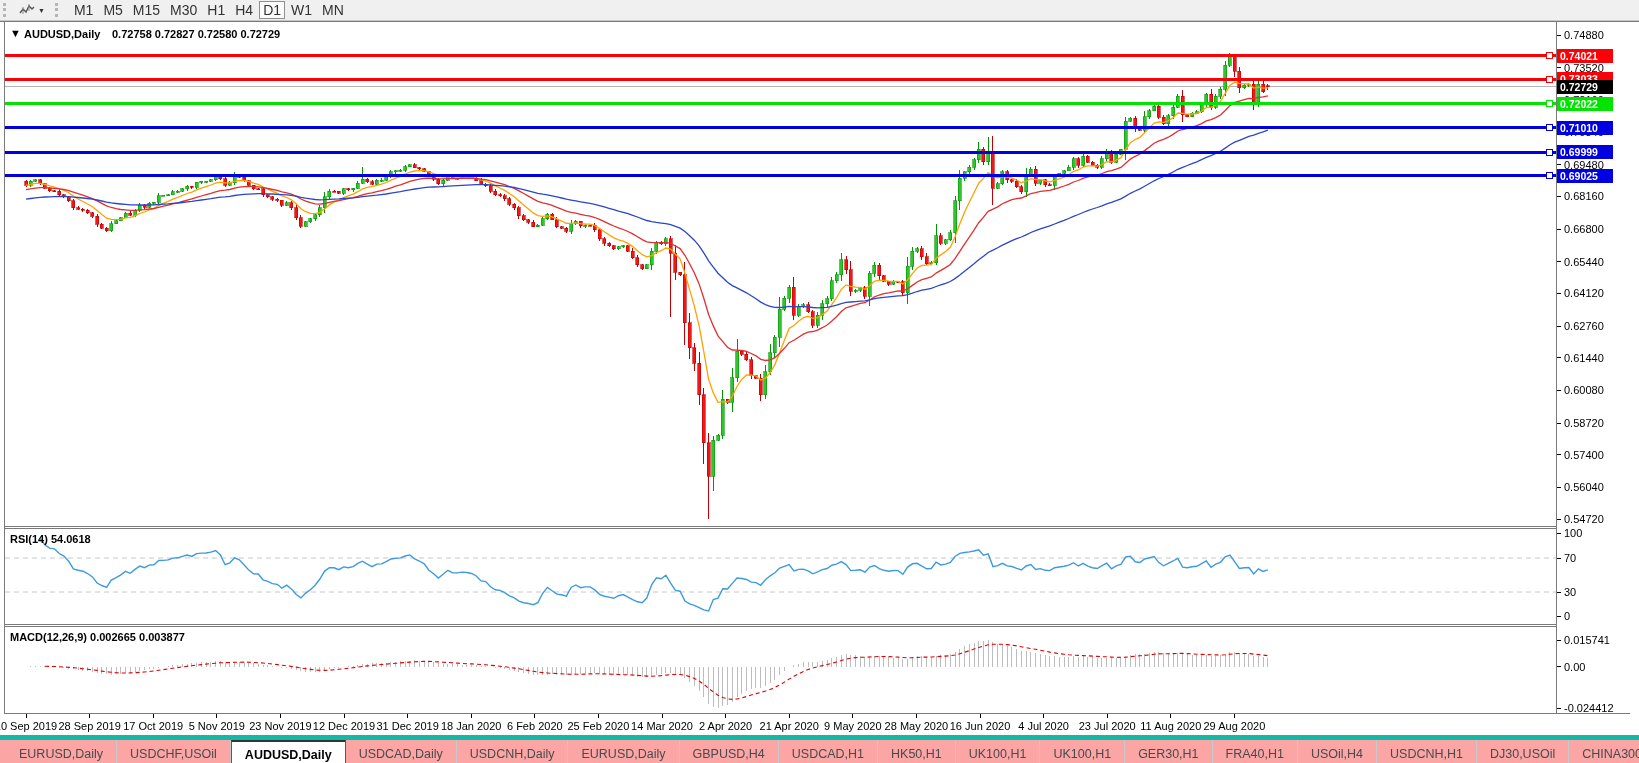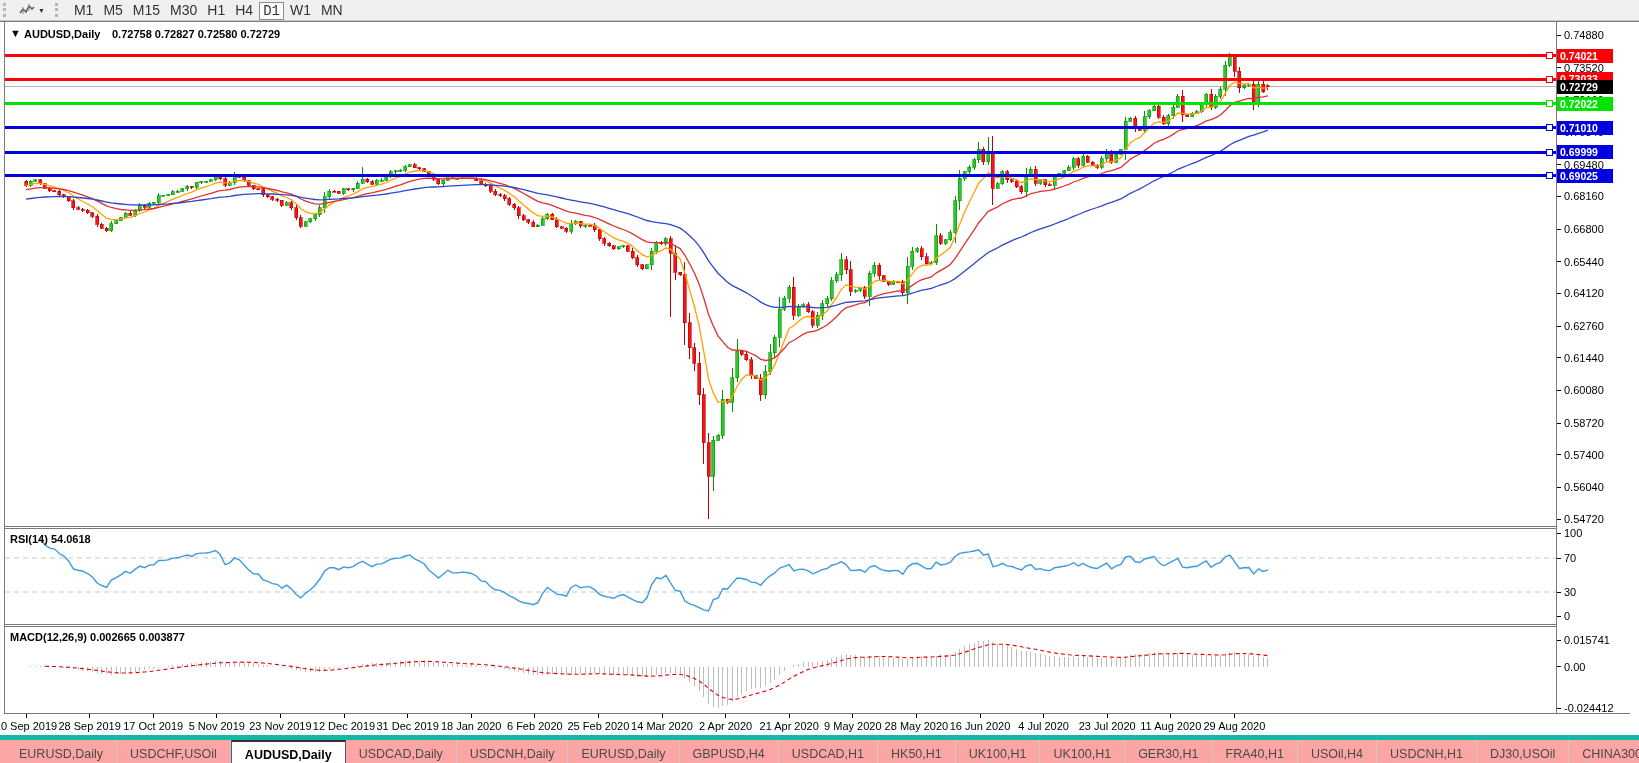--- a/index.html
+++ b/index.html
@@ -9,21 +9,21 @@
   
   #toolbar{position:absolute;top:0;left:0;width:1639px;height:20px;background:#f0f0f0;
            border-bottom:1px solid #c6c6c6;display:flex;align-items:center;z-index:5;}
   .grip{width:5px;height:14px;border-left:3px dotted #b5b5b5;margin:0 4px 0 3px;}
   .tool-icon-wrap{display:flex;align-items:center;padding:0 4px;height:18px;}
   .tool-icon-wrap svg{display:block;}
   .caret{font-size:7px;color:#333;margin-left:3px;}
   .tb-sep{width:5px;height:14px;border-left:3px dotted #b5b5b5;margin:0 6px;}
   .tf-btn{min-width:30px;height:17px;line-height:17px;text-align:center;font-size:14px;color:#333;
           padding:0 3px;margin:0 1px;border:1px solid transparent;cursor:default;}
-  .tf-btn.active{background:#fbfbfb;border:1px solid #8f8f8f;font-family:Liberation Mono, monospace;}
+  .tf-btn.active{background:#fbfbfb;border:1px solid #8f8f8f;}
 
   
   #chart-svg{position:absolute;top:0;left:0;z-index:1;}
   #chart-svg text{font-family:"Liberation Sans","DejaVu Sans",sans-serif;}
   .axis-txt{font-size:11px;fill:#000;}
   .pane-title{font-size:11px;font-weight:bold;fill:#000;}
   .lbl-txt{font-size:10.5px;fill:#fff;font-weight:bold;}
 
   
   #tabbar{position:absolute;top:735px;left:0;width:1639px;height:28px;background:#fca5a5;

